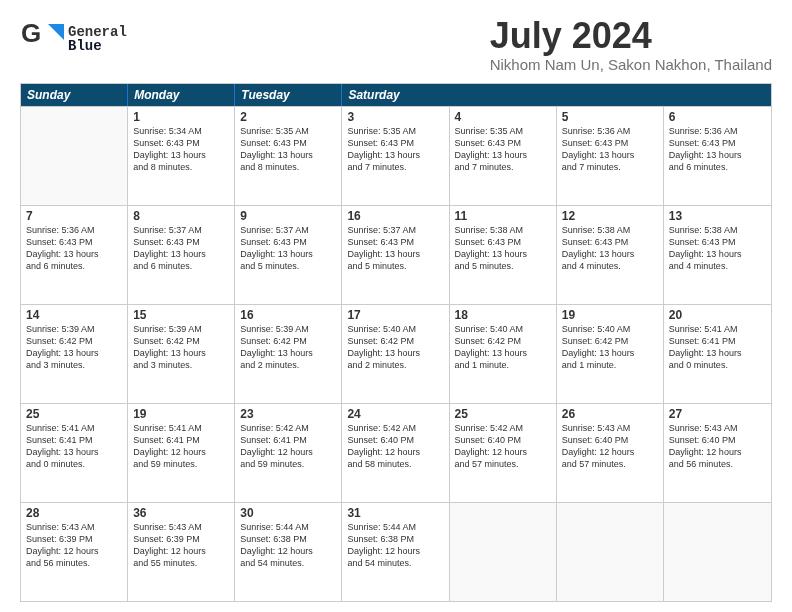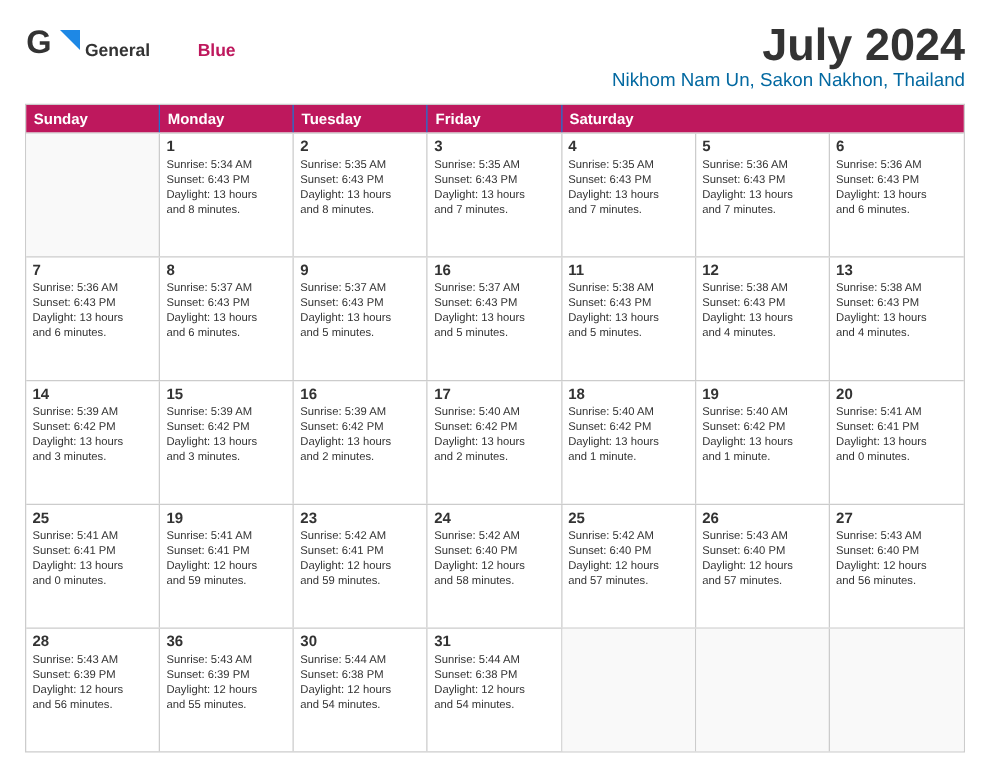--- a/index.html
+++ b/index.html
@@ -17,42 +17,42 @@
       display: flex;
       flex-direction: column;
     }
     .header {
       display: flex;
       justify-content: space-between;
       align-items: flex-start;
       margin-bottom: 10px;
     }
     .title-section {
-      text-align: right;
     }
     .month-title {
       font-size: 36px;
       font-weight: bold;
       color: #333;
       line-height: 1.1;
     }
     .location-title {
       font-size: 15px;
-      color: #0369a1;
+      color: #737373;
     }
     .calendar {
       flex: 1;
       display: flex;
       flex-direction: column;
       border: 1px solid #ccc;
     }
     .cal-header {
       display: grid;
       grid-template-columns: repeat(7, 1fr);
-      background: #be185d;
+      background: #0c4a6e;
+      font-style: italic;
     }
     .cal-header-cell {
       color: #fff;
       font-size: 12px;
       font-weight: bold;
       padding: 4px 6px;
       text-align: left;
       border-right: 1px solid #1976d2;
     }
     .cal-header-cell:last-child { border-right: none; }
@@ -89,25 +89,26 @@
       line-height: 1.35;
       color: #333;
     }
     
     .logo-wrap {
       display: flex;
       align-items: center;
     }
     .logo-name {
       display: flex;
-      flex-direction: row;
+      flex-direction: column;
       line-height: 1;
+      font-family: Liberation Mono, monospace;
     }
     .logo-general { font-size: 14px; font-weight: bold; color: #333; }
-    .logo-blue-text { font-size: 14px; font-weight: bold; color: #be185d; margin-left: 38px; }
+    .logo-blue-text { font-size: 14px; font-weight: bold; color: #0f172a; }
   </style>
 </head>
 <body>
 
 <div class="page">
   <div class="header">
     <div class="logo-wrap">
       <div style="display:flex;align-items:center;">
         <div style="position:relative;margin-right:4px;">
           <svg width="44" height="42" viewBox="0 0 44 42">
@@ -125,21 +126,20 @@
       <div class="month-title">July 2024</div>
       <div class="location-title">Nikhom Nam Un, Sakon Nakhon, Thailand</div>
     </div>
   </div>
 
   <div class="calendar">
     <div class="cal-header">
     <div class="cal-header-cell">Sunday</div>
         <div class="cal-header-cell">Monday</div>
         <div class="cal-header-cell">Tuesday</div>
-        <div class="cal-header-cell">Friday</div>
         <div class="cal-header-cell">Saturday</div>
       </div>
     <div class="cal-body">
     <div class="cal-row">
           <div class="cal-cell empty"></div>
           <div class="cal-cell">
             <span class="day-num">1</span>
             <p>Sunrise: 5:34 AM</p>
             <p>Sunset: 6:43 PM</p>
             <p>Daylight: 13 hours</p>

